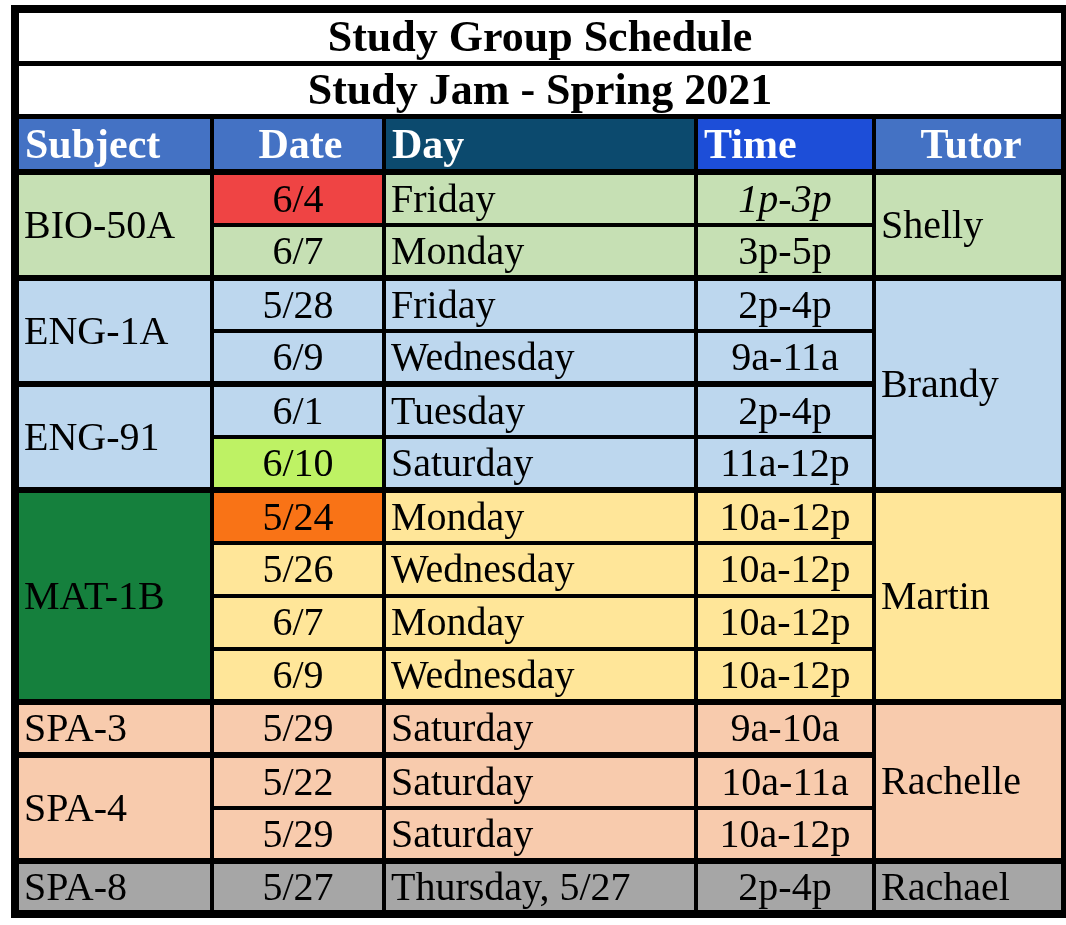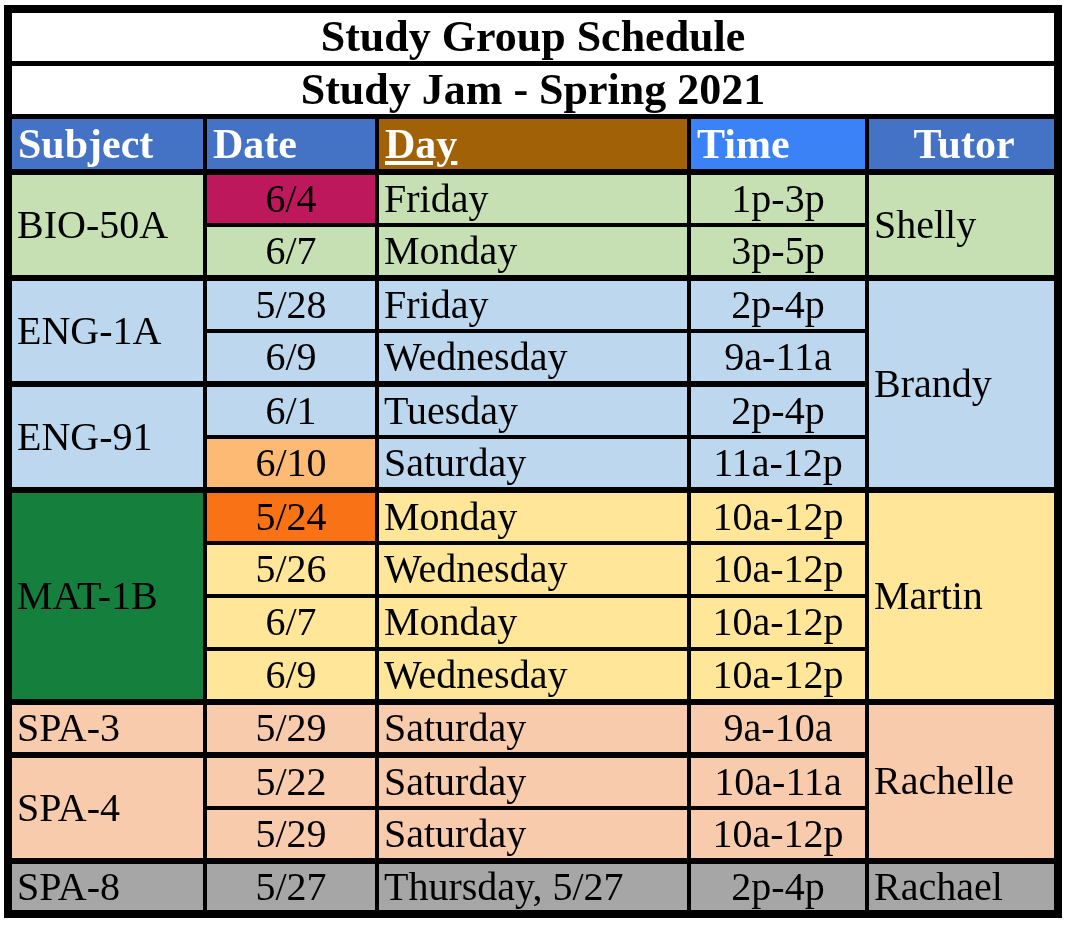--- a/index.html
+++ b/index.html
@@ -5,21 +5,21 @@
   html, body {
     margin: 0;
     padding: 0;
     background: #ffffff;
     width: 1066px;
     height: 925px;
     font-family: "Liberation Serif", "DejaVu Serif", serif;
   }
   .sheet {
     position: absolute;
-    left: 4px;
+    left: 11px;
     top: 5px;
     width: 1056px;
     height: 915px;
   }
   table.schedule {
     border-collapse: collapse;
     table-layout: fixed;
     width: 1050px;
     height: 909px;
     border: 8px solid #000;
@@ -72,31 +72,31 @@
     </colgroup>
     <tbody>
       <tr class="title-row">
         <td colspan="5">Study Group Schedule</td>
       </tr>
       <tr class="title-row">
         <td colspan="5">Study Jam - Spring 2021</td>
       </tr>
       <tr class="head-row">
         <th style="background: rgb(68, 114, 196);">Subject</th>
-        <th style="background: rgb(68, 114, 196);">Date</th>
-        <th style="background: #a16207; text-decoration: underline;">Day</th>
-        <th style="background: #3b82f6;">Time</th>
+        <th style="background: rgb(68, 114, 196); text-align: center;">Date</th>
+        <th style="background: #0c4a6e;">Day</th>
+        <th style="background: #1d4ed8;">Time</th>
         <th style="background: rgb(68, 114, 196); text-align: center;">Tutor</th>
       </tr>
 
     <tr class="data-row subject-start">
           <td class="cell-subject" rowspan="2" style="background: rgb(198, 224, 180);">BIO-50A</td>
-          <td class="cell-date" style="background: #be185d;">6/4</td>
+          <td class="cell-date" style="background: #ef4444;">6/4</td>
           <td class="cell-day" style="background: rgb(198, 224, 180);">Friday</td>
-          <td class="cell-time" style="background: rgb(198, 224, 180);">1p-3p</td>
+          <td class="cell-time" style="background: rgb(198, 224, 180); font-style: italic;">1p-3p</td>
           <td class="cell-tutor" rowspan="2" style="background: rgb(198, 224, 180);">Shelly</td>
         </tr>
         <tr class="data-row">
           <td class="cell-date" style="background: rgb(198, 224, 180);">6/7</td>
           <td class="cell-day" style="background: rgb(198, 224, 180);">Monday</td>
           <td class="cell-time" style="background: rgb(198, 224, 180);">3p-5p</td>
         </tr>
         <tr class="data-row subject-start">
           <td class="cell-subject" rowspan="2" style="background: rgb(189, 215, 238);">ENG-1A</td>
           <td class="cell-date" style="background: rgb(189, 215, 238);">5/28</td>
@@ -109,21 +109,21 @@
           <td class="cell-day" style="background: rgb(189, 215, 238);">Wednesday</td>
           <td class="cell-time" style="background: rgb(189, 215, 238);">9a-11a</td>
         </tr>
         <tr class="data-row subject-start">
           <td class="cell-subject" rowspan="2" style="background: rgb(189, 215, 238);">ENG-91</td>
           <td class="cell-date" style="background: rgb(189, 215, 238);">6/1</td>
           <td class="cell-day" style="background: rgb(189, 215, 238);">Tuesday</td>
           <td class="cell-time" style="background: rgb(189, 215, 238);">2p-4p</td>
         </tr>
         <tr class="data-row">
-          <td class="cell-date" style="background: #fdba74;">6/10</td>
+          <td class="cell-date" style="background: #bef264;">6/10</td>
           <td class="cell-day" style="background: rgb(189, 215, 238);">Saturday</td>
           <td class="cell-time" style="background: rgb(189, 215, 238);">11a-12p</td>
         </tr>
         <tr class="data-row subject-start">
           <td class="cell-subject" rowspan="4" style="background: #15803d;">MAT-1B</td>
           <td class="cell-date" style="background: #f97316;">5/24</td>
           <td class="cell-day" style="background: rgb(255, 230, 153);">Monday</td>
           <td class="cell-time" style="background: rgb(255, 230, 153);">10a-12p</td>
           <td class="cell-tutor" rowspan="4" style="background: rgb(255, 230, 153);">Martin</td>
         </tr>

